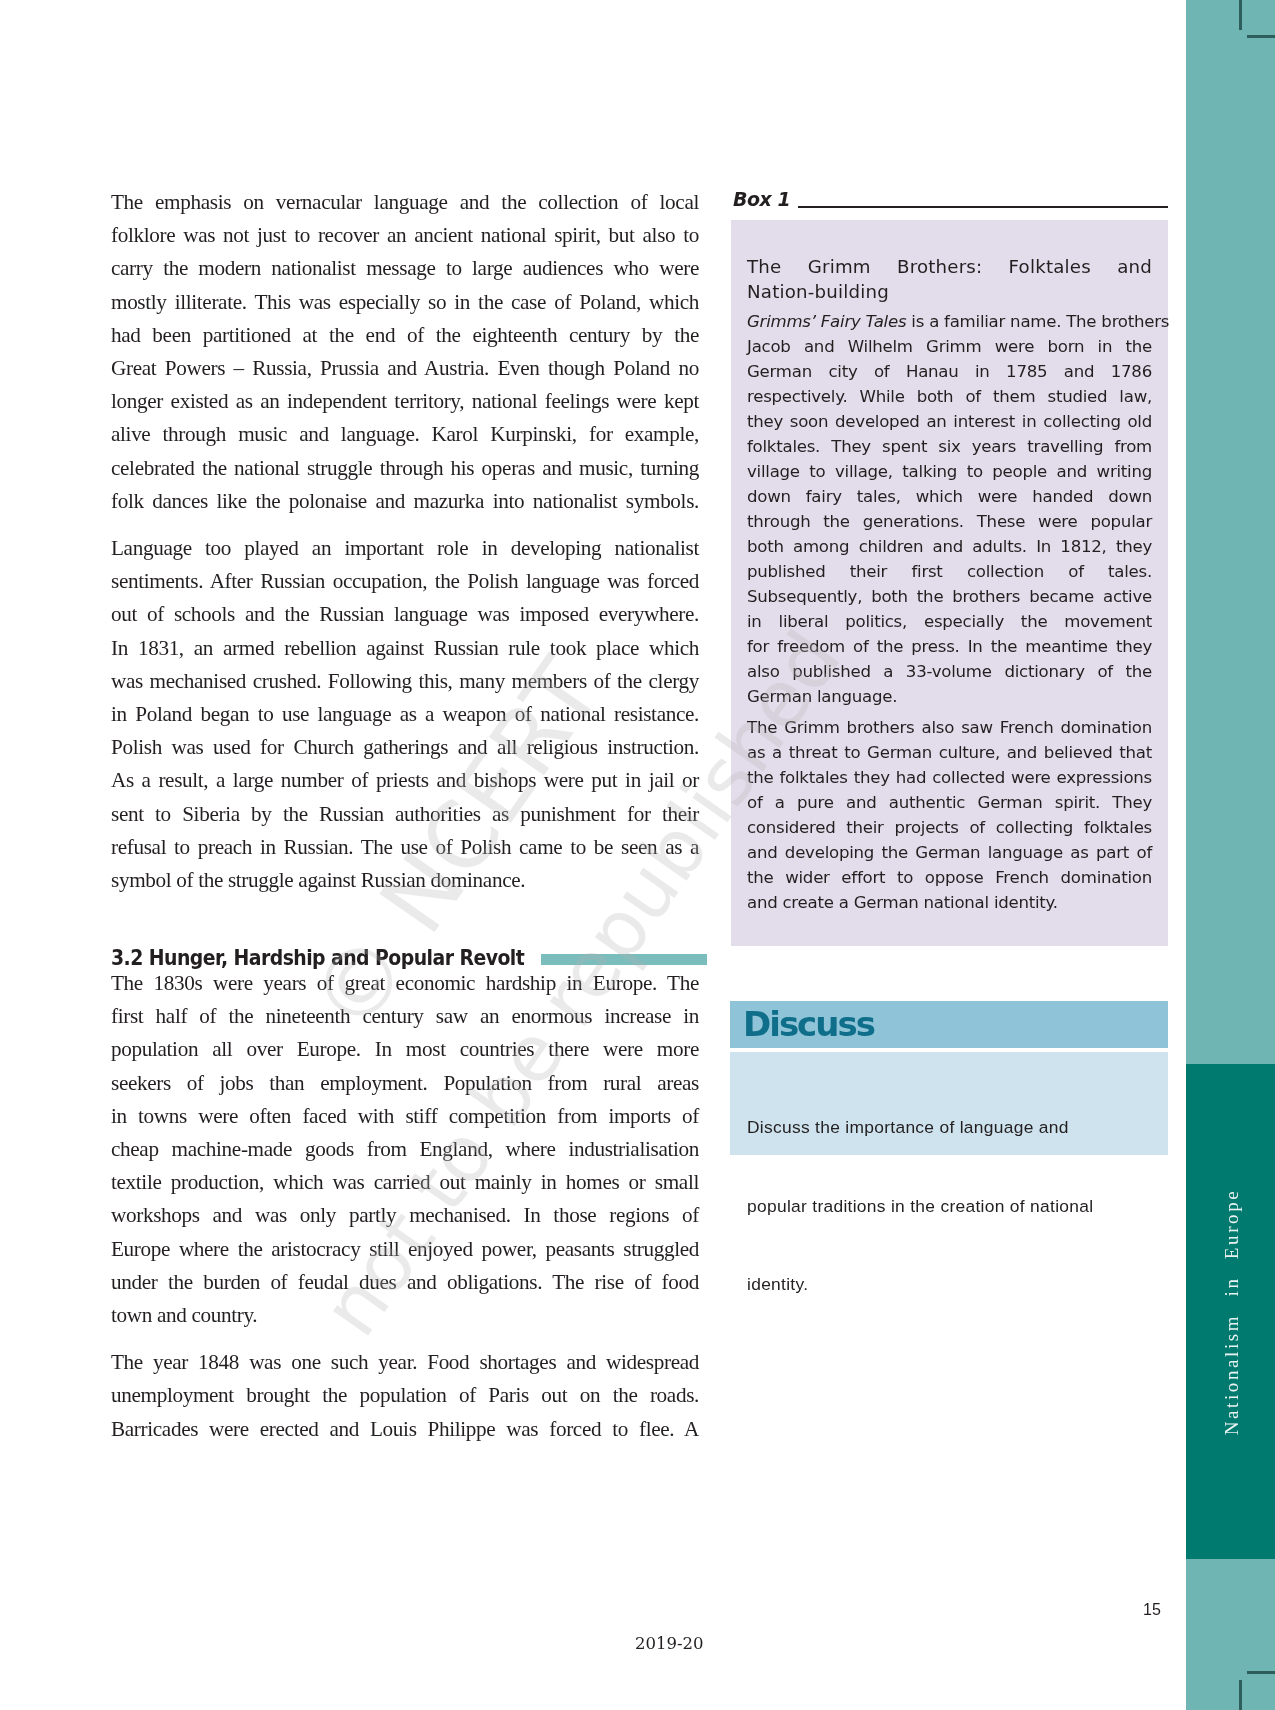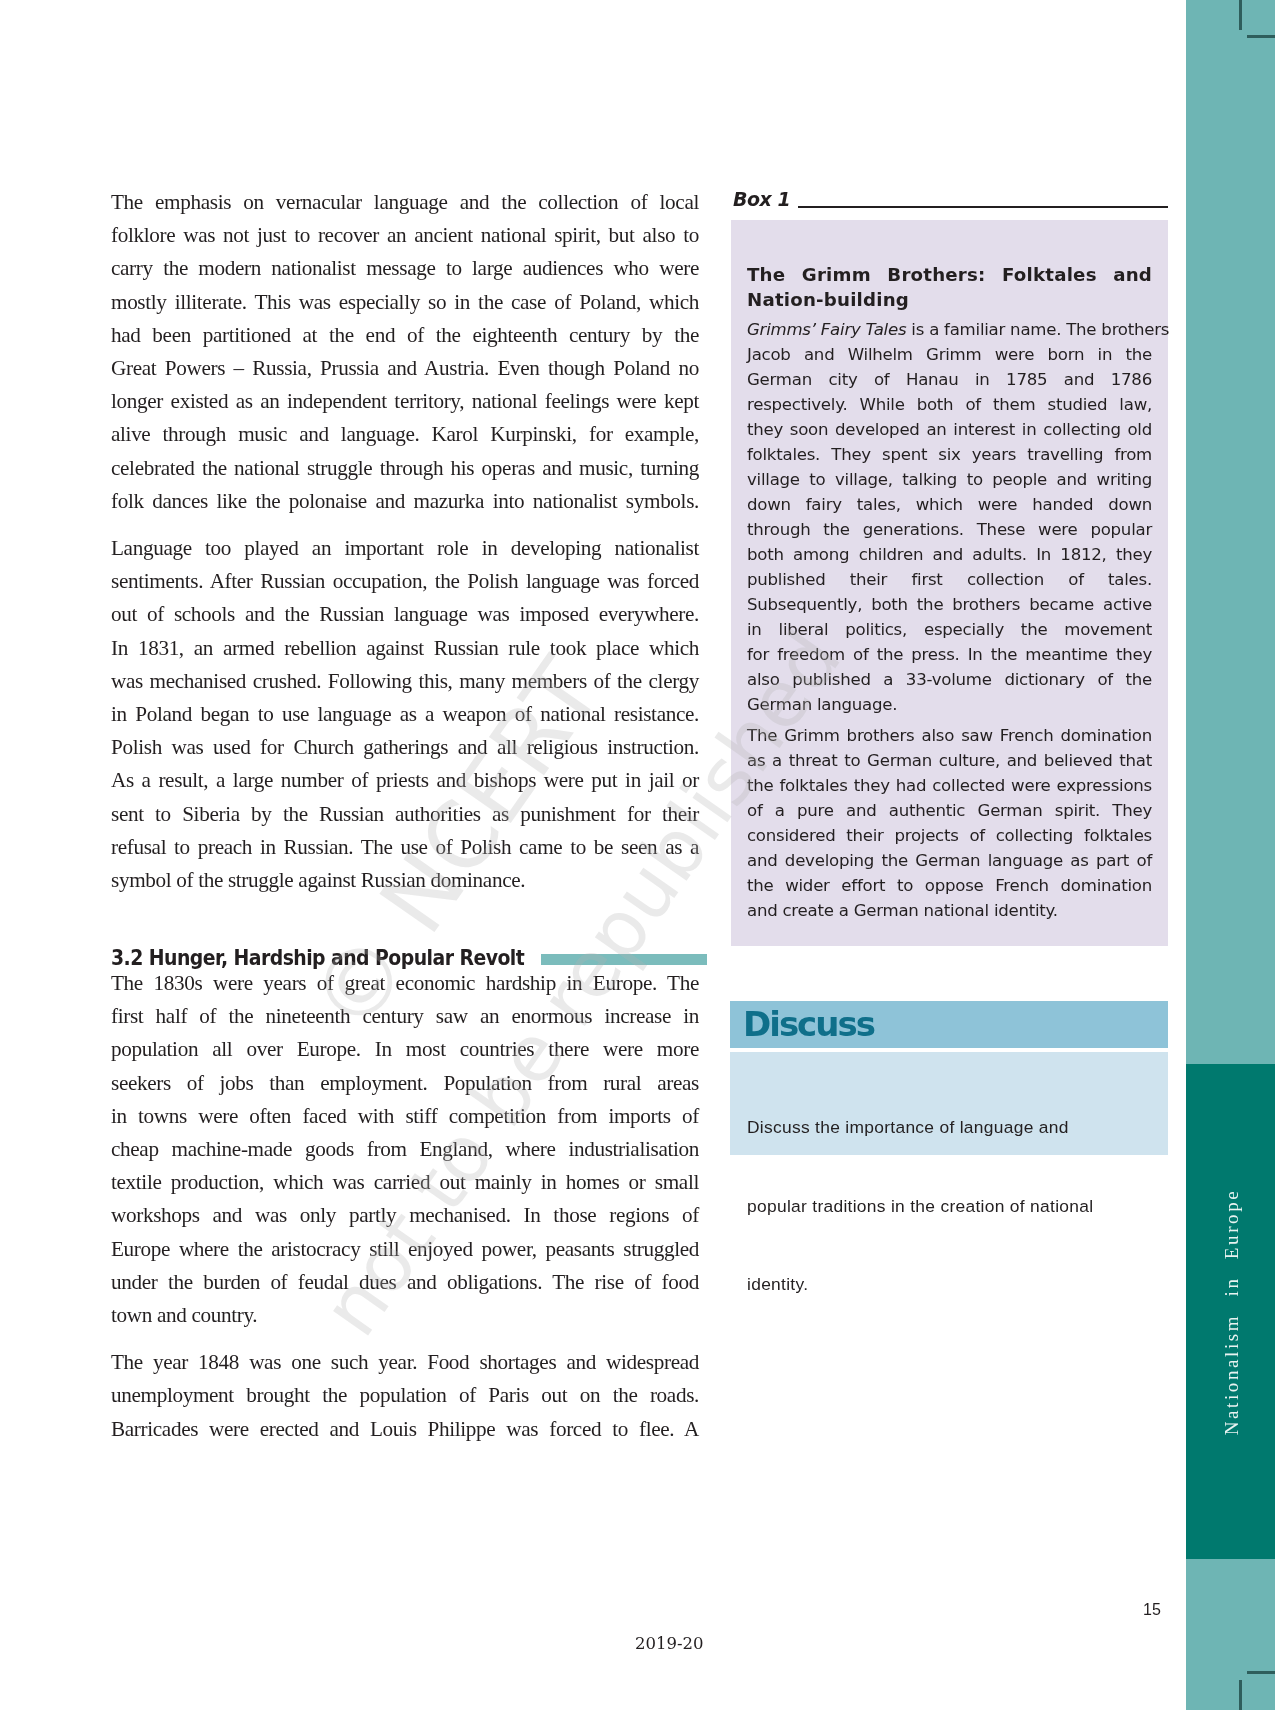--- a/index.html
+++ b/index.html
@@ -39,21 +39,21 @@
     font-size: 19px; color: #231f20; letter-spacing: -0.5px;
   }
   .box-rule { position: absolute; left: 798px; top: 206px; width: 370px; height: 2px; background: #231f20; }
 
   .box1 {
     position: absolute; left: 731px; top: 220px; width: 437px; height: 726px;
     background: #e3ddeb; box-sizing: border-box; padding: 30px 16px 0 16px;
     font-family: "DejaVu Sans", "Liberation Sans", sans-serif; color: #231f20;
   }
   .box1 .box-title {
-    font-weight: bold; font-size: 18.2px; line-height: 25px; margin: 12px 0 5px 0;
+    font-weight: normal; font-size: 18.2px; line-height: 25px; margin: 4px 0 5px 0;
     text-align: justify; text-align-last: left; letter-spacing: 0.2px;
   }
   .box1 .box-title .line { display: block; text-align: justify; text-align-last: justify; }
   .box1 .box-title .line.last { text-align-last: left; }
   .box1 .box-para {
     font-size: 16.6px; line-height: 25px; margin: 0 0 6px 0; letter-spacing: -0.25px;
   }
   .box1 .box-para .line { display: block; text-align: justify; text-align-last: justify; white-space: nowrap; }
   .box1 .box-para .line.last { text-align-last: left; }
   .box1 em { font-style: italic; }

